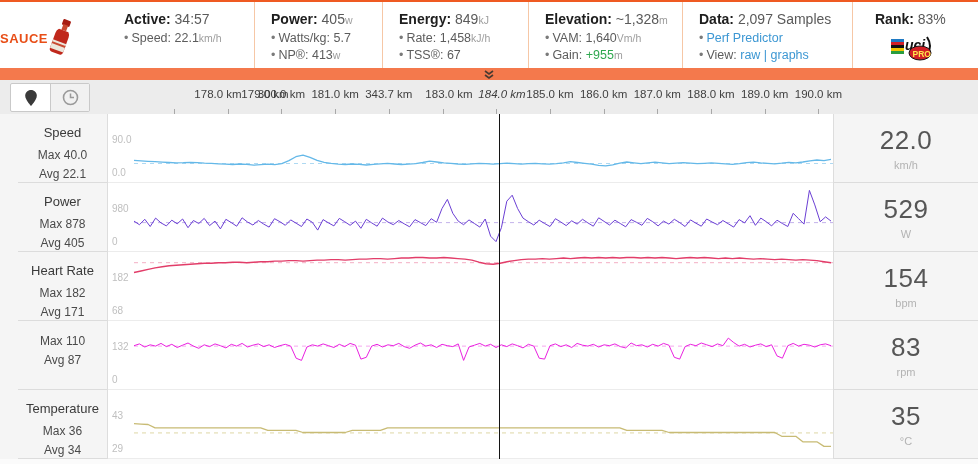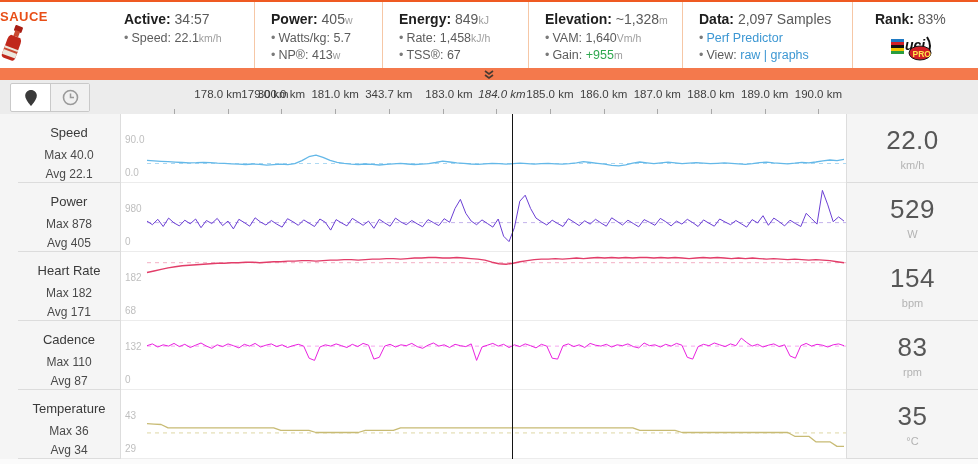--- a/index.html
+++ b/index.html
@@ -2,21 +2,21 @@
 <html><head>
 <meta charset="utf-8">
 <style>
   * { box-sizing: border-box; margin: 0; padding: 0; }
   html,body { width: 978px; height: 464px; }
   body { font-family: "Liberation Sans", sans-serif; background: #fff; overflow: hidden; }
   .app { width: 978px; height: 464px; border-top: 2px solid #ef5a22; display: flex; flex-direction: column; }
 
   
   .top-header { height: 66px; display: flex; background: #fff; }
-  .logo-cell { width: 108px; display: flex; flex-direction: column; align-items: flex-start; padding-top: 7px; }
+  .logo-cell { width: 108px; display: flex; align-items: center; padding-top: 7px; }
   .logo-text { color: #e84e17; font-weight: bold; font-size: 13px; letter-spacing: .5px; }
   .hsec { padding: 9px 0 0 16px; border-left: 1px solid #f6c7a6; }
   .hsec.first { border-left: none; }
   .w-active { width: 146px; } .w-power { width: 128px; } .w-energy { width: 146px; }
   .w-elev { width: 154px; } .w-data { width: 170px; } .w-rank { flex: 1; padding-left: 22px; }
   .h-line1 { font-size: 14px; color: #5a5a5a; margin-bottom: 4px; }
   .h-label { font-weight: 700; color: #1e1e1e; }
   .h-sub { font-size: 12.5px; color: #5c5c5c; margin-top: 2.5px; }
   .bullet { color: #7a7a7a; margin-right: 3px; }
   .unit { font-size: 10.5px; color: #9c9c9c; }
@@ -30,21 +30,21 @@
   
   .toolbar { height: 34px; background: #ececec; position: relative; }
   .btn-group { position: absolute; left: 10px; top: 3px; display: flex; border: 1px solid #c9c9c9; border-radius: 2px; overflow: hidden; background: #fff; }
   .tb-btn { width: 39px; height: 27px; display: flex; align-items: center; justify-content: center; cursor: pointer; }
   .tb-btn + .tb-btn { border-left: 1px solid #c9c9c9; background: #f1f1f1; }
   .xtick-label { position: absolute; top: 8px; transform: translateX(-50%); font-size: 11.5px; color: #3f3f3f; white-space: nowrap; }
   .xtick-mark { position: absolute; bottom: 0; width: 1px; height: 5px; background: #a8a8a8; }
 
   
   .chart-body { display: flex; height: 345px; }
-  .left-panel { width: 121px; background: #f5f5f5; border-right: 1px solid #ddd; padding-left: 18px; }
+  .left-panel { width: 108px; background: #f5f5f5; border-right: 1px solid #ddd; padding-left: 18px; }
   .row-left { height: 69px; border-bottom: 1px solid #dcdcdc; text-align: center; padding-top: 11px; }
   .row-title { font-size: 13px; color: #3a3a3a; margin-bottom: 6px; }
   .row-maxavg { font-size: 12px; color: #4a4a4a; line-height: 1.55; }
   .plot-col { width: 725px; position: relative; background: #fff; }
   .plot-row { height: 69px; border-bottom: 1px solid #ececec; position: relative; }
   .plot-row svg { position: absolute; left: 0; top: 0; }
   .ylab { position: absolute; left: 4px; font-size: 10px; color: #bfbfbf; z-index: 2; }
   .ytop { top: 20px; } .ybot { bottom: 4px; }
   .cursor-line { position: absolute; top: 0; width: 1px; height: 345px; background: #141414; z-index: 5; }
   .right-panel { flex: 1; background: #f5f5f5; border-left: 1px solid #ddd; }
@@ -187,21 +187,20 @@
           </div>
         </div>
         <div class="row-left">
           <div class="row-title">Heart Rate</div>
           <div class="row-maxavg">
             <div>Max 182</div>
             <div>Avg 171</div>
           </div>
         </div>
         <div class="row-left">
-          <div class="row-title">Cadence</div>
           <div class="row-maxavg">
             <div>Max 110</div>
             <div>Avg 87</div>
           </div>
         </div>
         <div class="row-left">
           <div class="row-title">Temperature</div>
           <div class="row-maxavg">
             <div>Max 36</div>
             <div>Avg 34</div>

